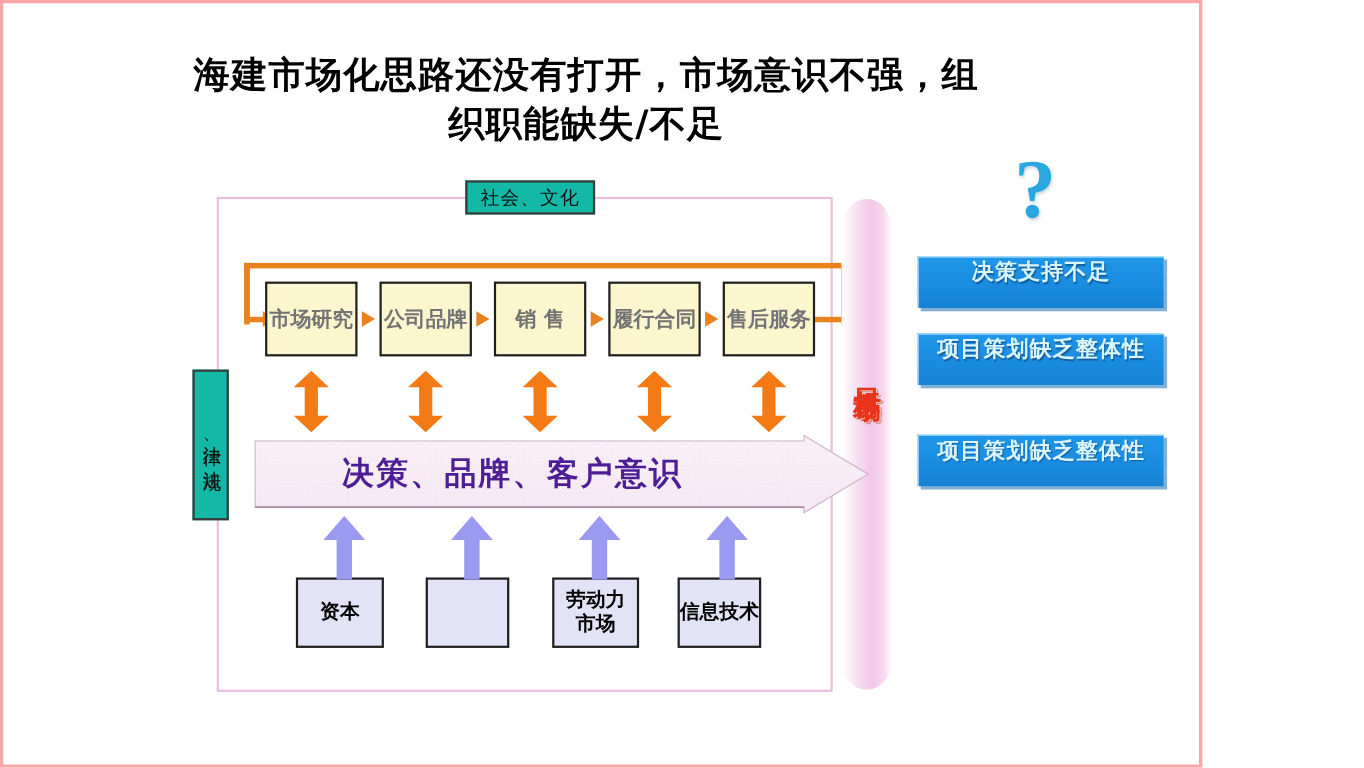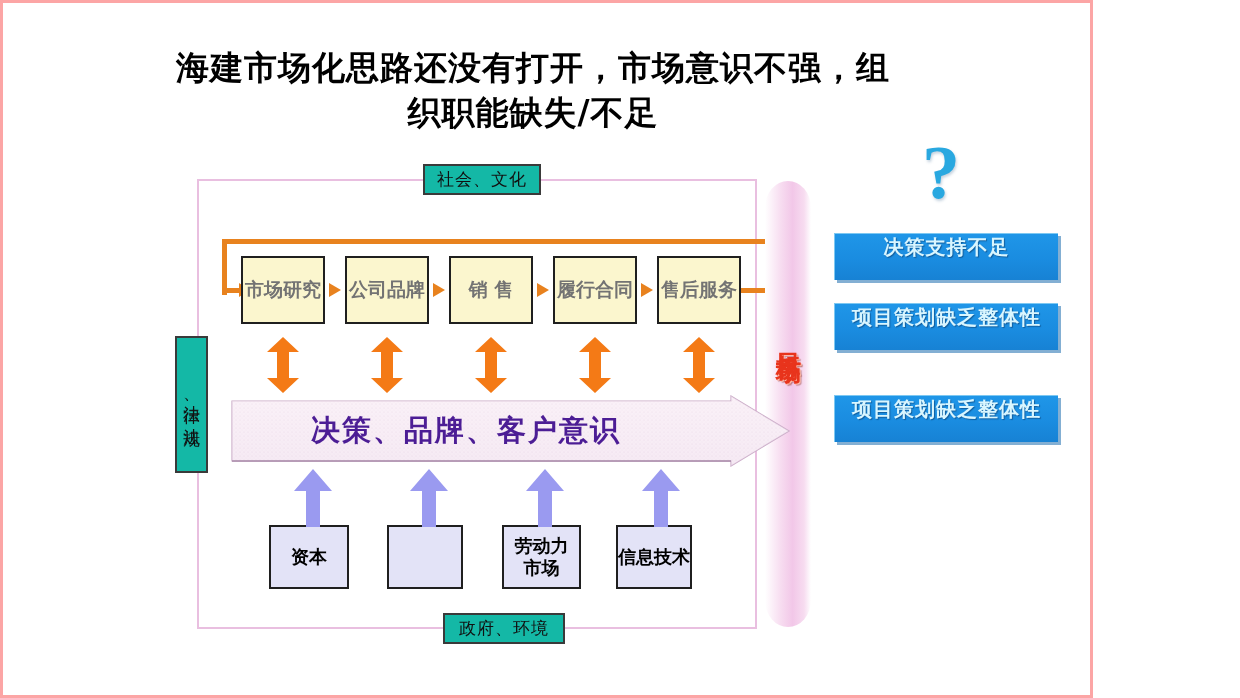--- a/index.html
+++ b/index.html
@@ -260,21 +260,20 @@
 <body>
 
 <div id="slide">
 
   <div class="title">海建市场化思路还没有打开，市场意识不强，组
 织职能缺失/不足</div>
 
   <div class="pink-frame"></div>
 
   <div class="env-label env-top">社会、文化</div>
-  <div class="env-label env-bottom">政府、环境</div>
   <div class="env-label env-left">法律、法规</div>
 
   <div class="loop"></div>
   <div class="loop-right-down"></div>
   <div class="loop-left-down"></div>
   <div class="loop-in-seg"></div>
   <div class="loop-out-seg"></div>
   <div class="loop-head" style="left:236px;"></div>
 
   <div class="pbox" style="left:238px;width:84px;"></div>

